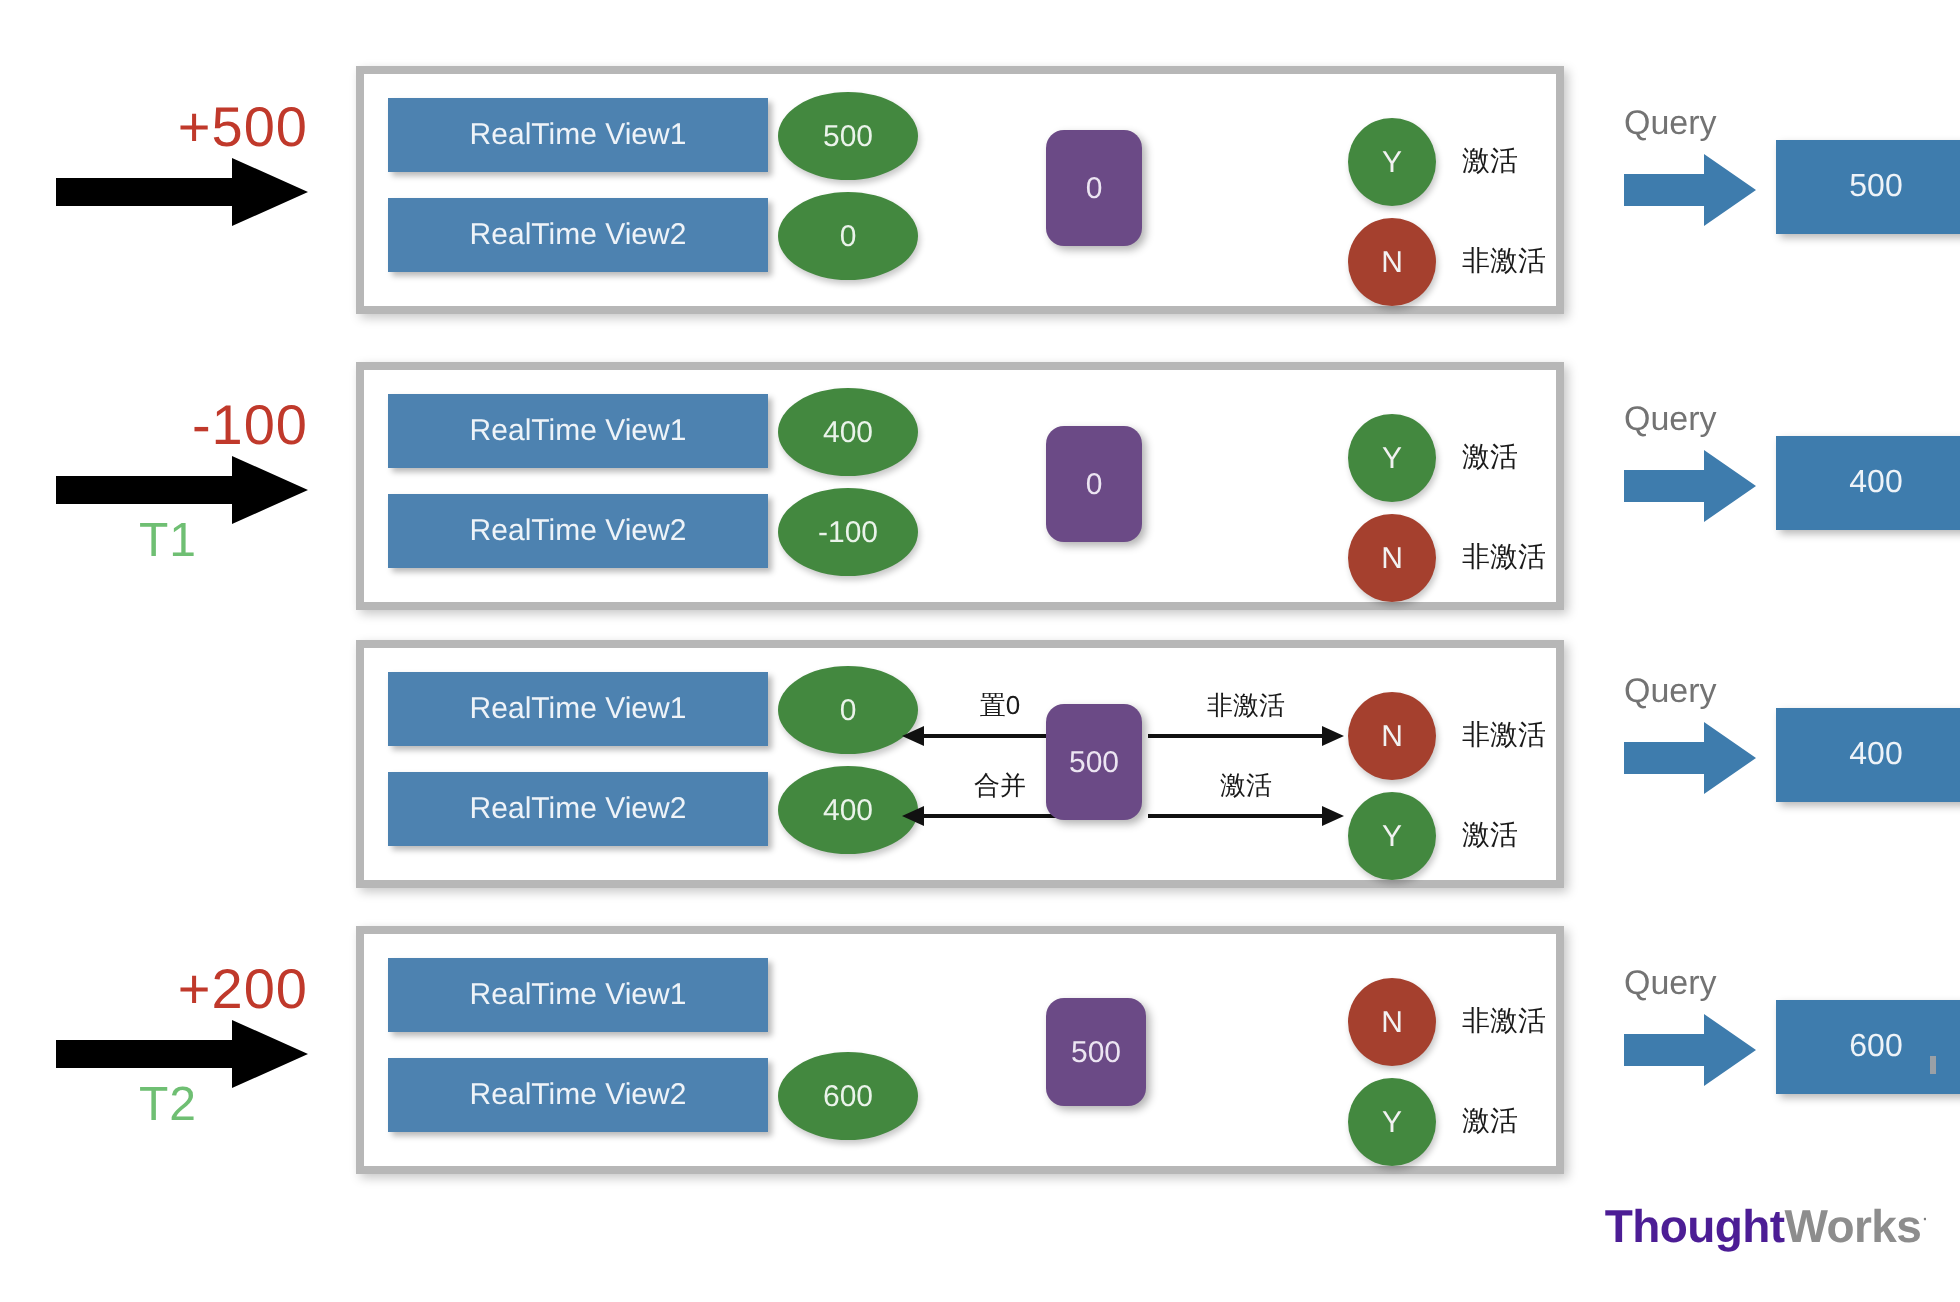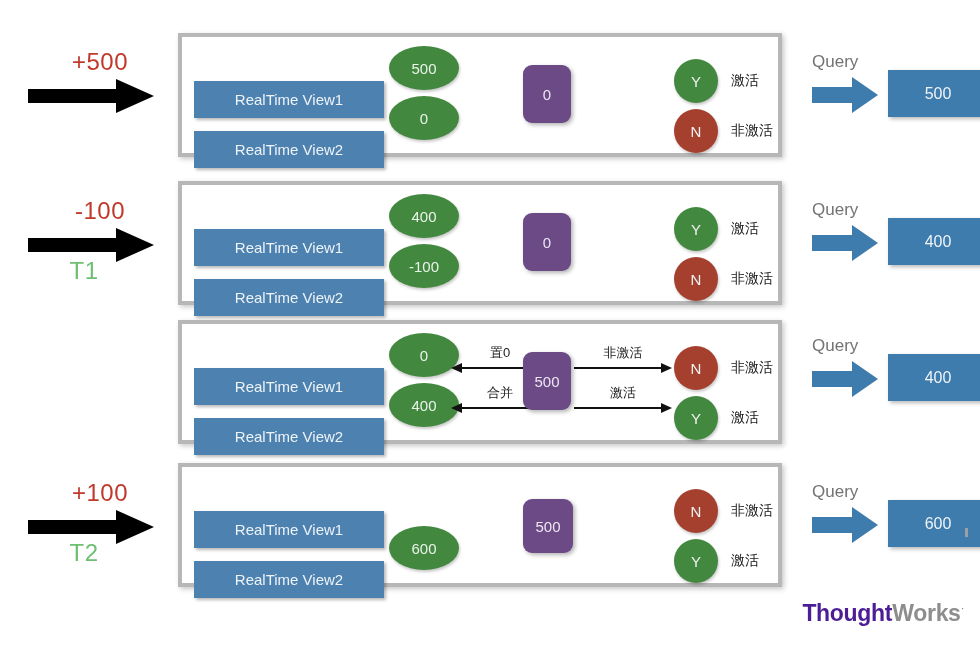--- a/index.html
+++ b/index.html
@@ -24,24 +24,24 @@
 
   
   .trigger {
     position: absolute;
     width: 160px;
     height: 96px;
   }
   .trigger .delta {
     position: absolute;
     top: 0;
-    left: 16px;
+    left: 0;
     width: 140px;
-    text-align: center;
-    font-size: 24px;
+    text-align: right;
+    font-size: 28px;
     color: #c0392b;
     letter-spacing: 0.5px;
   }
   .trigger .tlabel {
     position: absolute;
     top: 60px;
     left: 0;
     width: 140px;
     text-align: center;
     font-size: 24px;
@@ -97,21 +97,20 @@
     left: 12px;
     width: 190px;
     height: 37px;
     background: #4d82b0;
     color: #eef3f8;
     font-size: 15px;
     display: flex;
     align-items: center;
     justify-content: center;
     box-shadow: 2px 2px 3px rgba(0,0,0,0.28);
-    margin-top: 32px;
   }
 
   .bubble {
     position: absolute;
     left: 207px;
     width: 70px;
     height: 44px;
     border-radius: 50%;
     background: #43883f;
     color: #eaf3ea;
@@ -346,21 +345,21 @@
 
   <div class="querygrp" style="left:812px; top:336px;">
     <div class="querytext">Query</div>
     <svg class="queryarrow" viewBox="0 0 66 36">
       <path d="M0 10 L40 10 L40 0 L66 18 L40 36 L40 26 L0 26 Z" fill="#3e7cad"></path>
     </svg>
     <div class="resultbox">400</div>
   </div>
 
   <div class="trigger" style="left:14px; top:479px;">
-    <div class="delta">+100</div>
+    <div class="delta">+200</div>
     <svg class="blackarrow" viewBox="0 0 126 34">
       <path d="M0 10 L88 10 L88 0 L126 17 L88 34 L88 24 L0 24 Z" fill="#000000"></path>
     </svg>
     <div class="tlabel">T2</div>
   </div>
 
   <div class="panel" style="top:463px; height:124px;">
     <div class="panel-inner">
       <div class="viewbar" style="top:12px;">RealTime View1</div>
       <div class="viewbar" style="top:62px;">RealTime View2</div>

